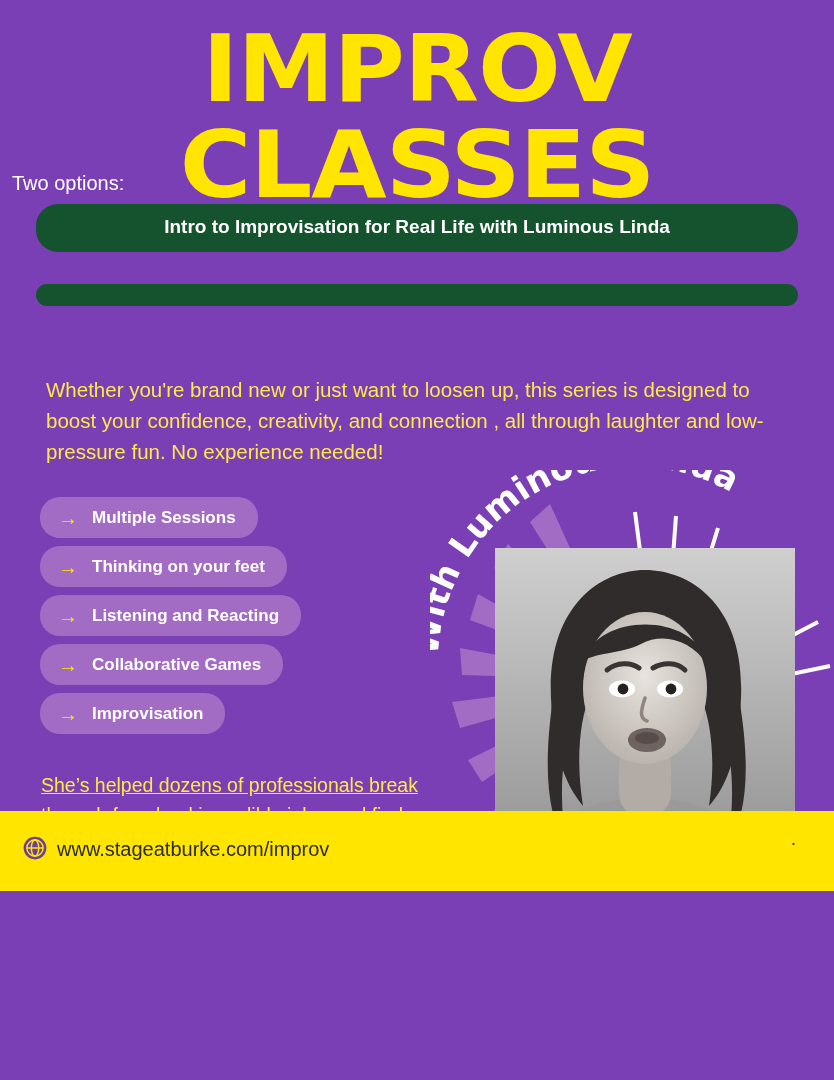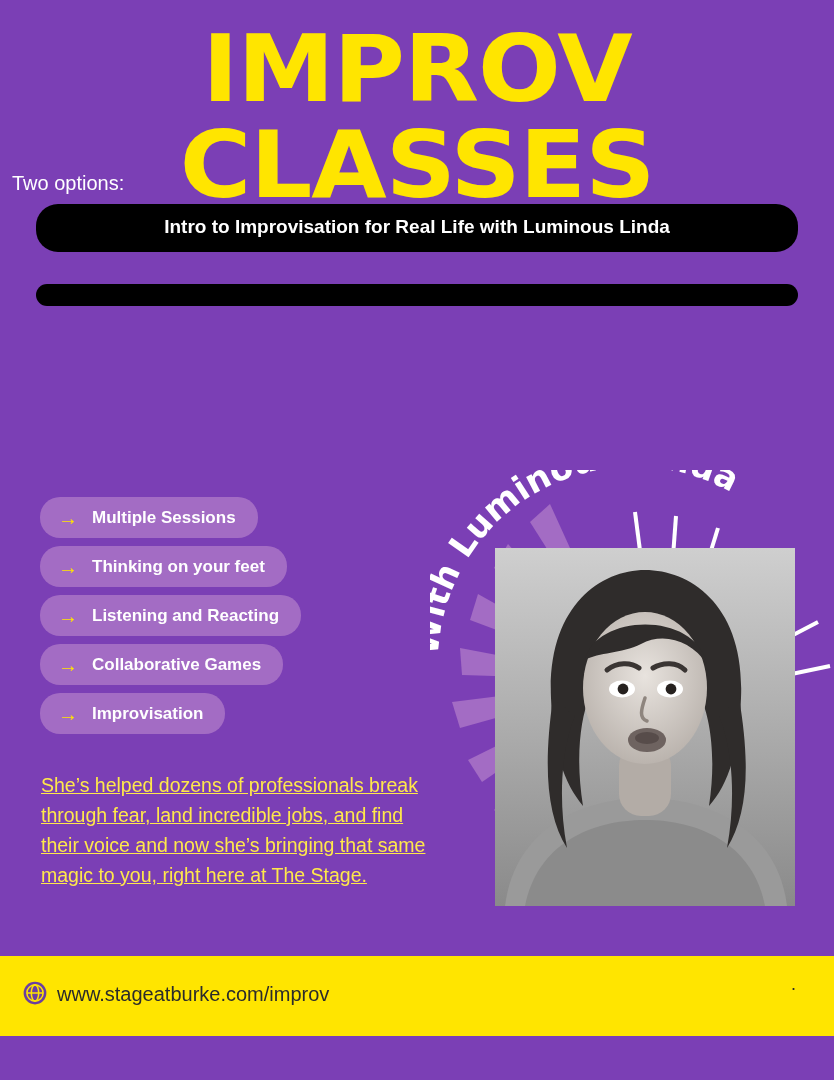--- a/index.html
+++ b/index.html
@@ -6,21 +6,21 @@
   html, body {
     width: 834px;
     height: 1080px;
     font-family: "Liberation Sans", sans-serif;
     background: #7b3fb5;
     overflow: hidden;
   }
   .poster {
     position: relative;
     width: 834px;
-    height: 1036px;
+    height: 891px;
     background: #7b3fb5;
     overflow: hidden;
   }
 
   
   .title {
     position: absolute;
     top: 22px;
     left: 0;
     width: 834px;
@@ -41,21 +41,21 @@
     left: 12px;
     width: 834px;
     font-size: 20px;
     color: #ffffff;
   }
 
   .option-card {
     position: absolute;
     left: 36px;
     width: 762px;
-    background: #000000;
+    background: #14532d;
     border-radius: 22px;
     padding: 10px 14px 12px 14px;
     text-align: center;
   }
   .option-card.one { top: 204px; }
   .option-card.two { top: 284px; }
   .option-title {
     font-size: 19px;
     font-weight: bold;
     color: #ffffff;
@@ -197,20 +197,21 @@
 
   <div class="two-options">Two options:</div>
 
   <div class="option-card one">
     <div class="option-title">Intro to Improvisation for Real Life with Luminous Linda</div>
   </div>
 
   <div class="option-card two">
   </div>
 
+  <div class="description">Whether you're brand new or just want to loosen up, this series is designed to boost your confidence, creativity, and connection , all through laughter and low-pressure fun. No experience needed!</div>
 
   <div class="pills">
     <div class="pill">
       <span class="arrow">→</span>
       <span class="pill-label">Multiple Sessions</span>
     </div>
     <div class="pill">
       <span class="arrow">→</span>
       <span class="pill-label">Thinking on your feet</span>
     </div>

